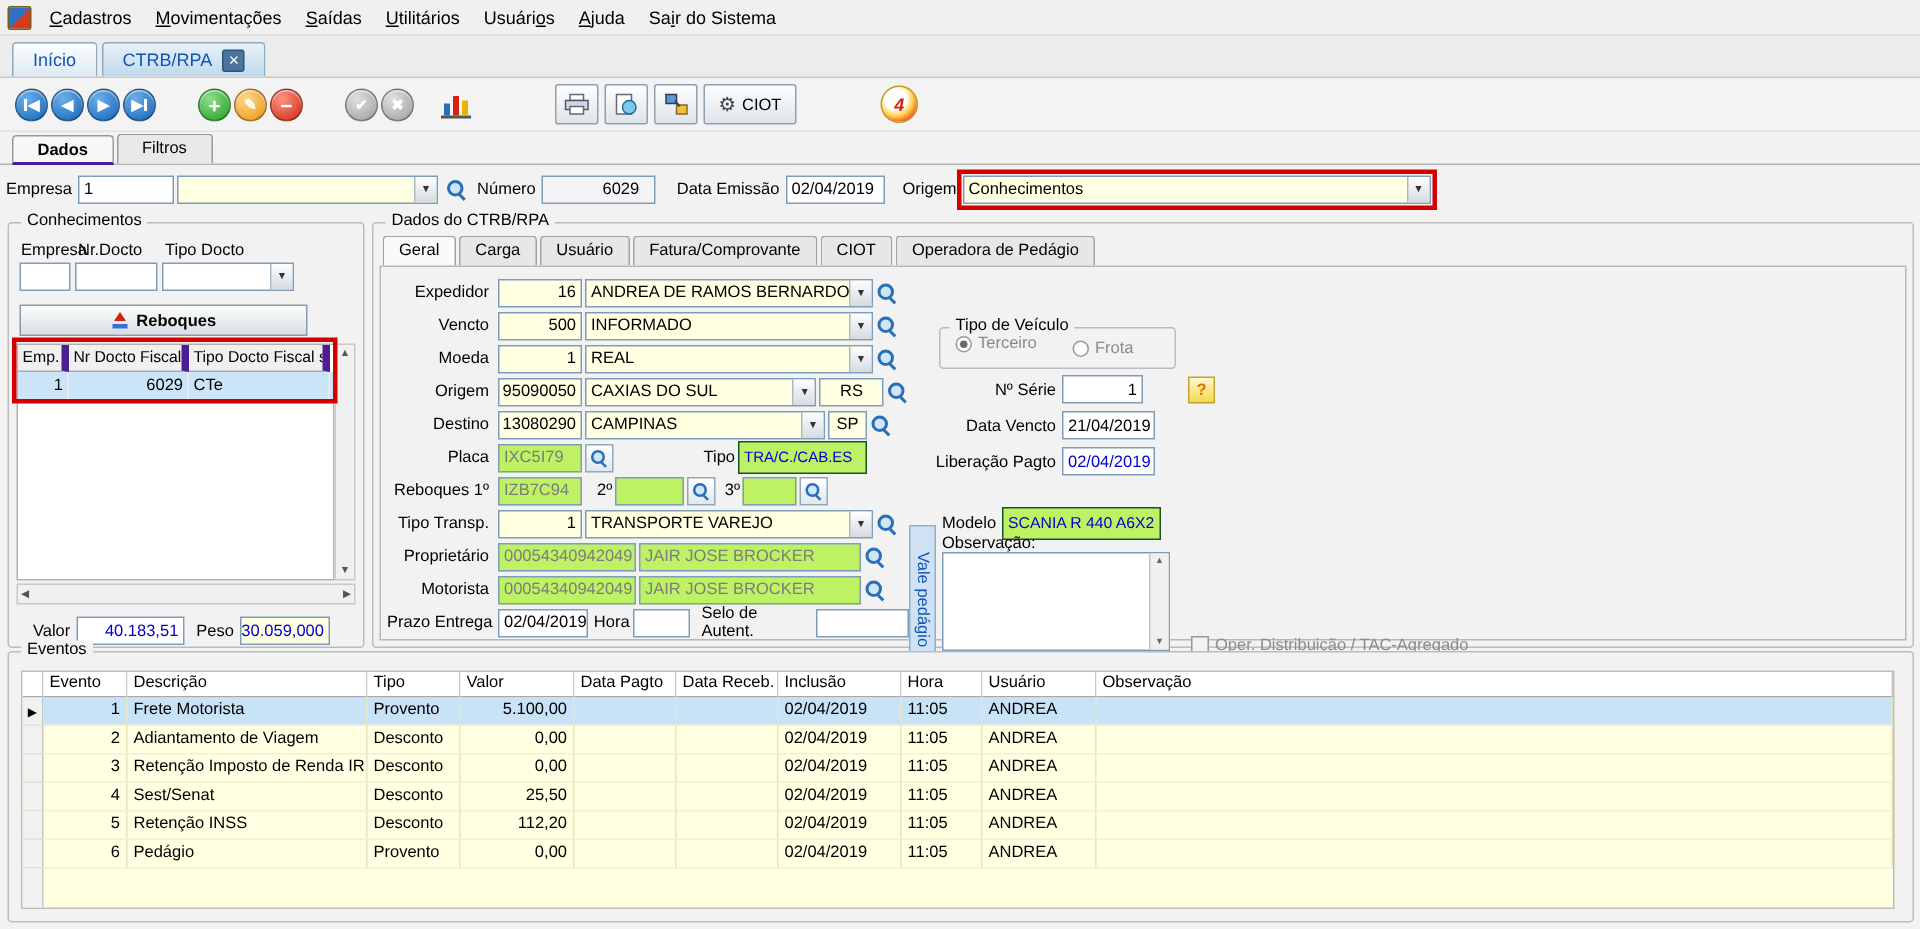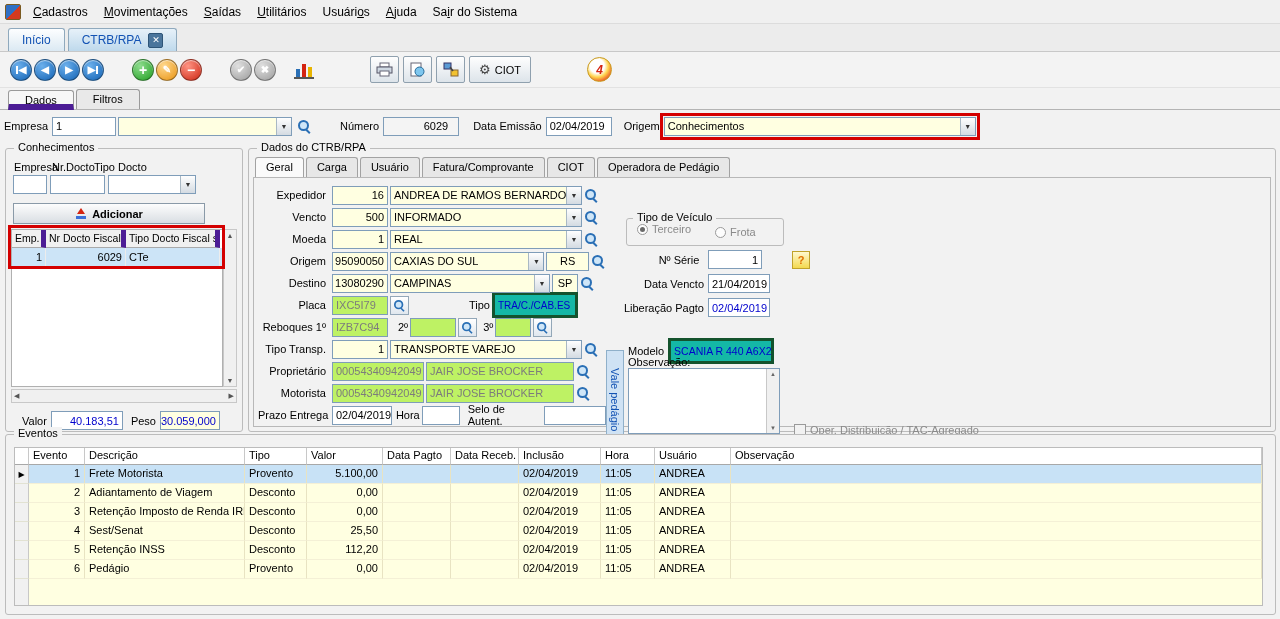--- a/index.html
+++ b/index.html
@@ -31,21 +31,21 @@
   .gap-s{width:12px;flex:none}.gap-m{width:26px;flex:none}.gap-l{width:52px;flex:none}
   .chart-icon{display:flex;align-items:flex-end;gap:2px;height:18px;border-bottom:2px solid #555;padding:0 2px;margin:0 4px}
   .chart-icon i{display:block;width:4px}
   .sqbtn{height:27px;min-width:29px;border:1px solid #8fa0ae;background:linear-gradient(#fefefe,#dde4ea);display:flex;align-items:center;justify-content:center;border-radius:2px;margin-right:4px;padding:0 4px;gap:4px}
   .gear{font-size:13px;color:#444;line-height:1}
   .brand{width:25px;height:25px;border-radius:50%;background:radial-gradient(circle at 40% 35%,#fff 0 35%,#ffd34d 55%,#e8341c 85%);border:1px solid #c89a20;display:flex;align-items:center;justify-content:center;color:#d42410;font-weight:bold;font-style:italic;font-size:12px}
 
   
   #viewtabs{position:absolute;left:0;top:88px;width:1280px;height:22px;display:flex;align-items:flex-end;padding-left:8px;border-bottom:1px solid #b4b4b4;background:#f2f2f2}
   .vtab{height:20px;padding:3px 16px;border:1px solid #9a9a9a;border-bottom:none;border-radius:3px 3px 0 0;background:#e9e9e9;margin-right:2px}
-  .vtab.active{background:#f7f7f7;font-weight:normal;position:relative;margin-bottom:-1px;border-bottom:6px solid #4c1d95}
+  .vtab.active{background:#f7f7f7;font-weight:bold;position:relative;margin-bottom:-1px;border-bottom:2px solid #4c1d95}
 
   
   .inp{height:19px;border:1px solid #7f9db9;background:#fff;padding:0 3px;display:flex;align-items:center;font-size:11px;white-space:nowrap;overflow:hidden}
   .yellow{background:#ffffe1}
   .readonly{background:#bef264;color:#7c7c7c}
   .blue-text{color:#0000cd}
   .right{justify-content:flex-end}
   .combo{position:relative;padding-right:17px}
   .combo .dd{position:absolute;right:0;top:0;bottom:0;width:15px;background:linear-gradient(#fefefe,#d4dbe2);border-left:1px solid #a9b8c4;display:flex;align-items:center;justify-content:center;font-size:7px;color:#333}
   .mag{position:relative;width:15px;height:15px;display:inline-block;flex:none}
@@ -82,21 +82,21 @@
   
   #gb-ctrb{left:248px;top:148px;width:1028px;height:284px}
   #ctrb-tabs{position:absolute;left:6px;top:8px;display:flex;align-items:flex-end}
   .ptab{height:20px;padding:3px 10px;border:1px solid #a2a2a2;border-bottom:none;border-radius:3px 3px 0 0;background:#e7e7e7;margin-right:2px;white-space:nowrap}
   .ptab.active{background:#fafafa;font-weight:normal}
   #tabpage{position:absolute;left:4px;right:4px;top:28px;bottom:4px;border:1px solid #b8b8b8;background:#f2f2f2}
   #geral-fields{position:absolute;left:4px;top:6px;width:348px}
   .frow{display:flex;align-items:center;height:22px;gap:2px}
   .flabel{width:72px;text-align:right;padding-right:4px;flex:none;white-space:nowrap}
   .code{width:56px;justify-content:flex-end;flex:none}
-  .valuebox{border:3px solid #14532d;background:#14b8a6;height:19px;display:flex;align-items:center;padding:10px 3px;white-space:nowrap}
+  .valuebox{border:1px solid #14532d;background:#bef264;height:19px;display:flex;align-items:center;padding:10px 3px;white-space:nowrap}
   .vale-strip{position:absolute;left:352px;top:172px;width:18px;height:100px;background:#cfe2f4;border:1px solid #8fb0ca;color:#1353b4;writing-mode:vertical-rl;display:flex;align-items:center;justify-content:center;font-size:11px;padding:3px 0}
 
   #gb-veic{position:absolute;left:372px;top:40px;width:158px;height:28px;border:1px solid #bcbcbc;border-radius:3px}
   #gb-veic .gb-title{top:-8px;left:6px}
   .radio{width:11px;height:11px;border:1px solid #9a9a9a;border-radius:50%;background:#fdfdfd;position:relative;display:inline-block;flex:none}
   .radio.checked::after{content:"";position:absolute;left:2px;top:2px;width:5px;height:5px;border-radius:50%;background:#6a6a6a}
   .graylbl{color:#8a8a8a}
   .rrow{position:absolute;display:flex;align-items:center;gap:4px;white-space:nowrap}
   .helpbtn{width:18px;height:18px;border:1px solid #c0a22a;background:linear-gradient(#fff9cf,#f3d94e);color:#e07000;font-weight:bold;display:flex;align-items:center;justify-content:center}
   #obs-area{position:absolute;left:374px;top:190px;width:152px;height:66px;background:#fff;border:1px solid #7f9db9}
@@ -213,49 +213,49 @@
 </div>
 
 <div id="headerrow">
   <span class="lbl">Empresa</span>
   <div class="inp" style="width:64px">1</div>
   <div class="inp yellow combo" style="width:174px;margin-left:2px">
     <span></span>
     <span class="dd">▼</span>
   </div>
   <span class="mag" style="margin-left:5px"></span>
-  <span class="lbl" style="margin-left:24px">Número</span>
+  <span class="lbl" style="margin-left:2px">Número</span>
   <div class="inp right" style="width:76px;background:#f4f4f4;padding-right:10px">6029</div>
   <span class="lbl" style="margin-left:10px">Data Emissão</span>
   <div class="inp" style="width:66px">02/04/2019</div>
   <span class="lbl" style="margin-left:8px">Origem</span>
   <div class="inp yellow combo red-outline" style="width:312px">
     <span>Conhecimentos</span>
     <span class="dd">▼</span>
   </div>
 </div>
 
 <div class="gb" id="gb-con">
   <span class="gb-title">Conhecimentos</span>
 
   <span class="sublbl" style="left:8px;top:12px">Empresa</span>
   <span class="sublbl" style="left:46px;top:12px">Nr.Docto</span>
-  <span class="sublbl" style="left:88px;top:12px">Tipo Docto</span>
+  <span class="sublbl" style="left:104px;top:12px">Tipo Docto</span>
   <div class="inp" style="position:absolute;left:7px;top:26px;width:34px"></div>
   <div class="inp" style="position:absolute;left:44px;top:26px;width:55px"></div>
   <div class="inp combo" style="position:absolute;left:102px;top:26px;width:88px">
       <span class="dd">▼</span>
     </div>
 
   <div class="btn-adicionar">
     <svg width="12" height="12">
         <rect x="1" y="8" width="10" height="3" fill="#3a6fd8"></rect>
         <path d="M6 0 L10 6 L2 6 Z" fill="#d42410"></path>
       </svg>
-    <span>Adicionar</span>
+    <span>Reboques</span>
   </div>
 
   <div id="con-grid-wrap">
       <div class="con-row con-header">
         <div class="con-cell">Emp.</div>
         <div class="con-cell">Nr Docto Fiscal</div>
         <div class="con-cell">Tipo Docto Fiscal s</div>
       </div>
       <div class="con-row selected">
         <div class="con-cell">1</div>
@@ -403,21 +403,21 @@
         <span class="radio checked"></span>
         <span class="graylbl">Terceiro</span>
       </div>
       <div class="rrow" style="left:88px;top:7px">
         <span class="radio"></span>
         <span class="graylbl">Frota</span>
       </div>
     </div>
 
     <div class="rrow" style="left:400px;top:72px">
-      <span style="width:50px;text-align:center">Nº Série</span>
+      <span style="width:50px;text-align:right">Nº Série</span>
       <div class="inp right" style="width:54px">1</div>
       <span class="helpbtn" style="margin-left:26px">?</span>
     </div>
     <div class="rrow" style="left:382px;top:96px">
       <span style="width:68px;text-align:right">Data Vencto</span>
       <div class="inp" style="width:62px">21/04/2019</div>
     </div>
     <div class="rrow" style="left:366px;top:120px">
       <span style="width:84px;text-align:right">Liberação Pagto</span>
       <div class="inp blue-text" style="width:62px">02/04/2019</div>

